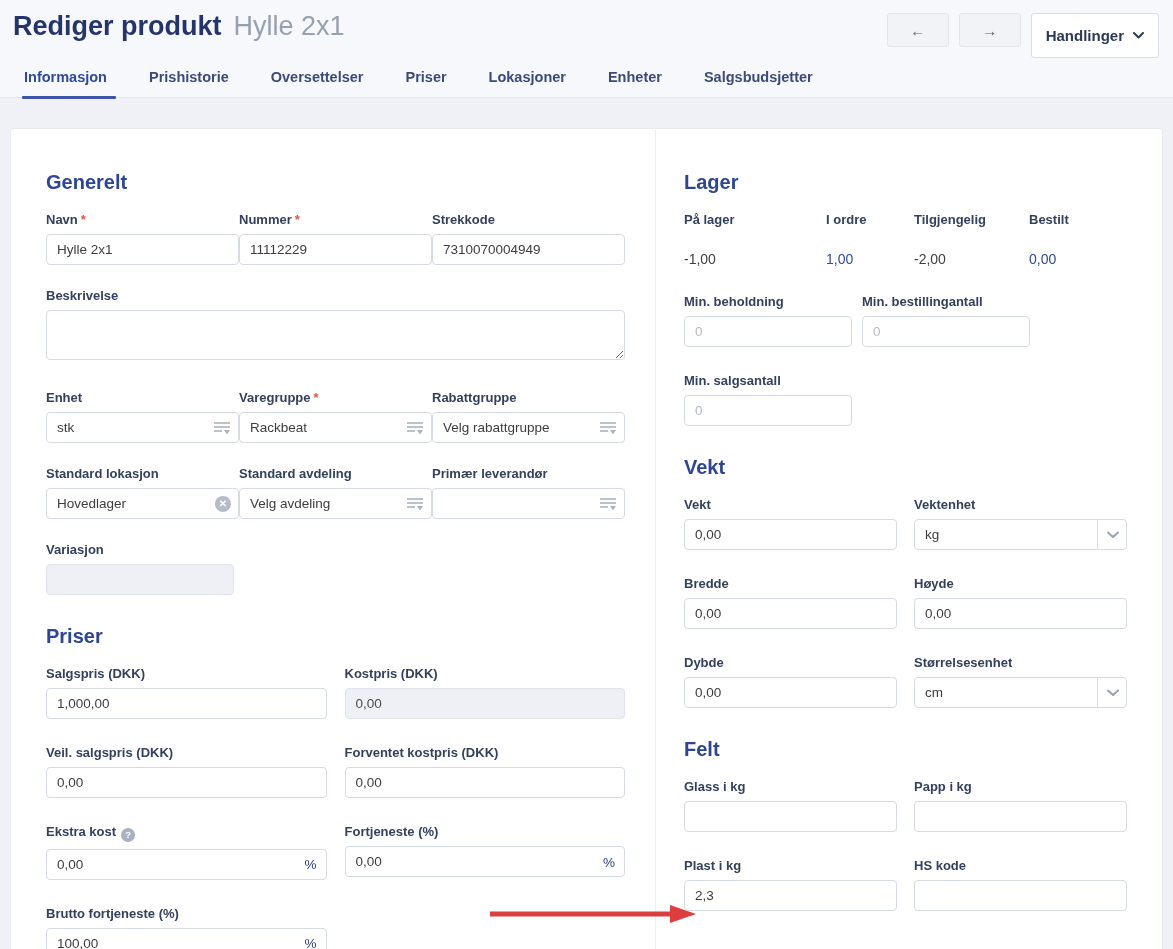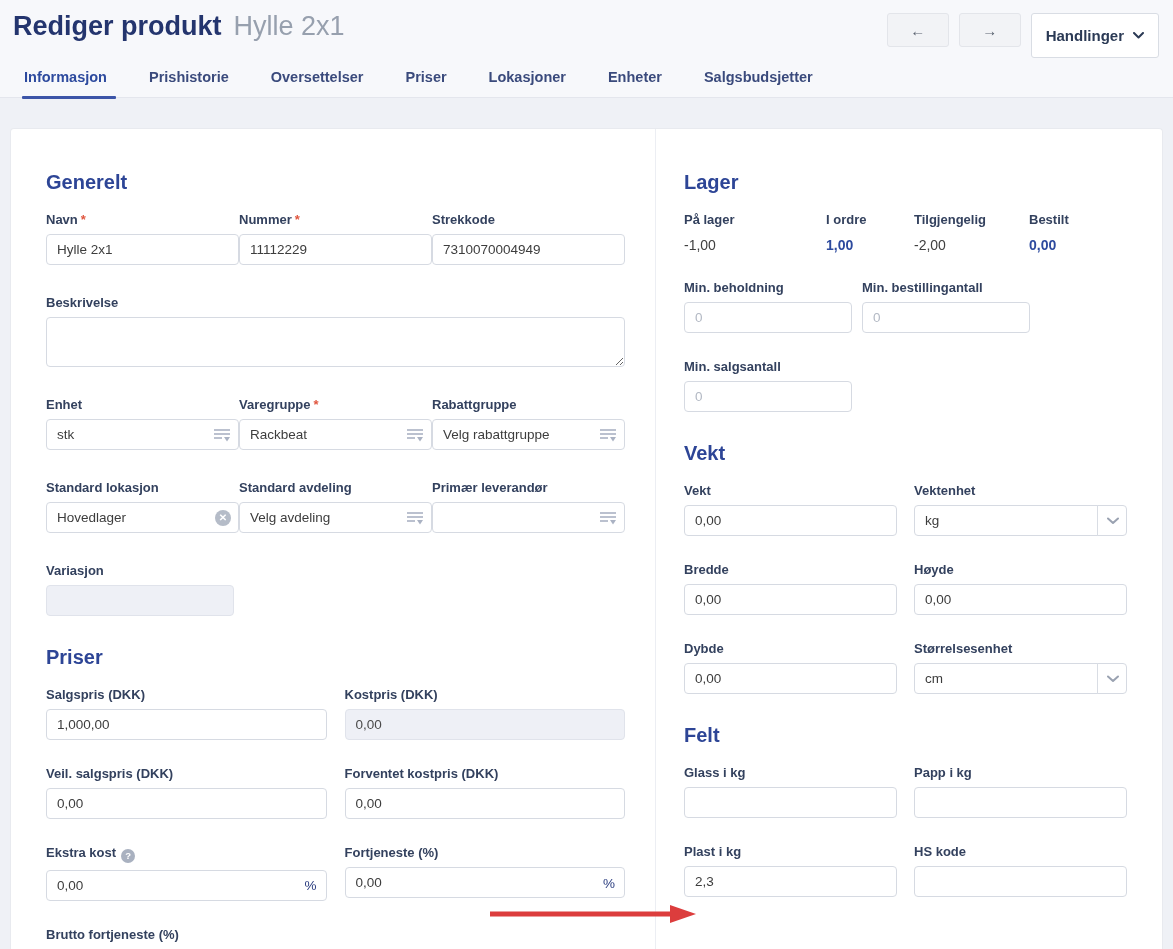--- a/index.html
+++ b/index.html
@@ -49,21 +49,21 @@
   .card {
     margin:30px 10px 0 10px; background:#ffffff;
     border:1px solid #e8eaef; border-bottom:none; border-radius:4px 4px 0 0;
     height:821px; display:flex; overflow:hidden;
   }
   .col-left  { width:647px; padding:42px 30px 0 35px; border-right:1px solid #eceef3; }
   .col-right { flex:1; padding:42px 35px 0 28px; }
   .section-heading { font-size:20px; font-weight:700; color:#2d4596; margin-bottom:18px; }
   .section-gap { margin-top:30px; }
   
-  .row3 { display:grid; grid-template-columns:repeat(3,1fr); margin-bottom:30px; }
+  .row3 { display:grid; grid-template-columns:repeat(3,1fr); margin-bottom:23px; }
   .row2 { display:grid; grid-template-columns:repeat(2,1fr); gap:18px; margin-bottom:26px; }
   .rowR { display:grid; grid-template-columns:213px 213px; gap:17px; margin-bottom:26px; }
   .rowMin { display:grid; grid-template-columns:168px 168px; gap:10px; margin-bottom:26px; }
   .fld-label {
     display:block; font-size:13px; font-weight:700; color:#33415e; margin-bottom:7px;
     white-space:nowrap;
   }
   .req { color:#e0563f; margin-left:3px; font-weight:700; }
   .inp {
     width:100%; height:31px; border:1px solid #d6dae2; border-radius:4px;
@@ -97,23 +97,23 @@
     position:absolute; right:10px; top:50%; transform:translateY(-50%);
     font-size:13.5px; color:#2c3e80; pointer-events:none;
   }
   .help-icon {
     display:inline-flex; width:14px; height:14px; border-radius:50%; background:#a9b1c0;
     color:#fff; font-size:9.5px; font-weight:700; align-items:center; justify-content:center;
     margin-left:5px; vertical-align:-2px; cursor:pointer;
   }
   
   .stats { display:grid; grid-template-columns:142px 88px 115px 1fr; margin-bottom:27px; }
-  .stat-label { font-size:13px; font-weight:700; color:#33415e; margin-bottom:10px; white-space:nowrap; }
+  .stat-label { font-size:13px; font-weight:700; color:#33415e; margin-bottom:24px; white-space:nowrap; }
   .stat-value { font-size:14px; color:#3f3f3f; }
-  .stat-value.link { color:#2d4a9e; font-weight:700; cursor:pointer; }
+  .stat-value.link { color:#2d4a9e; font-weight:400; cursor:pointer; }
   .narrow { width:188px; }
   
   .red-arrow { position:absolute; left:486px; top:903px; width:212px; height:22px; z-index:10; pointer-events:none; }
 </style>
 </head>
 <body>
 
 <div class="header-wrap">
   <div class="header-top">
     <div class="title-line">

